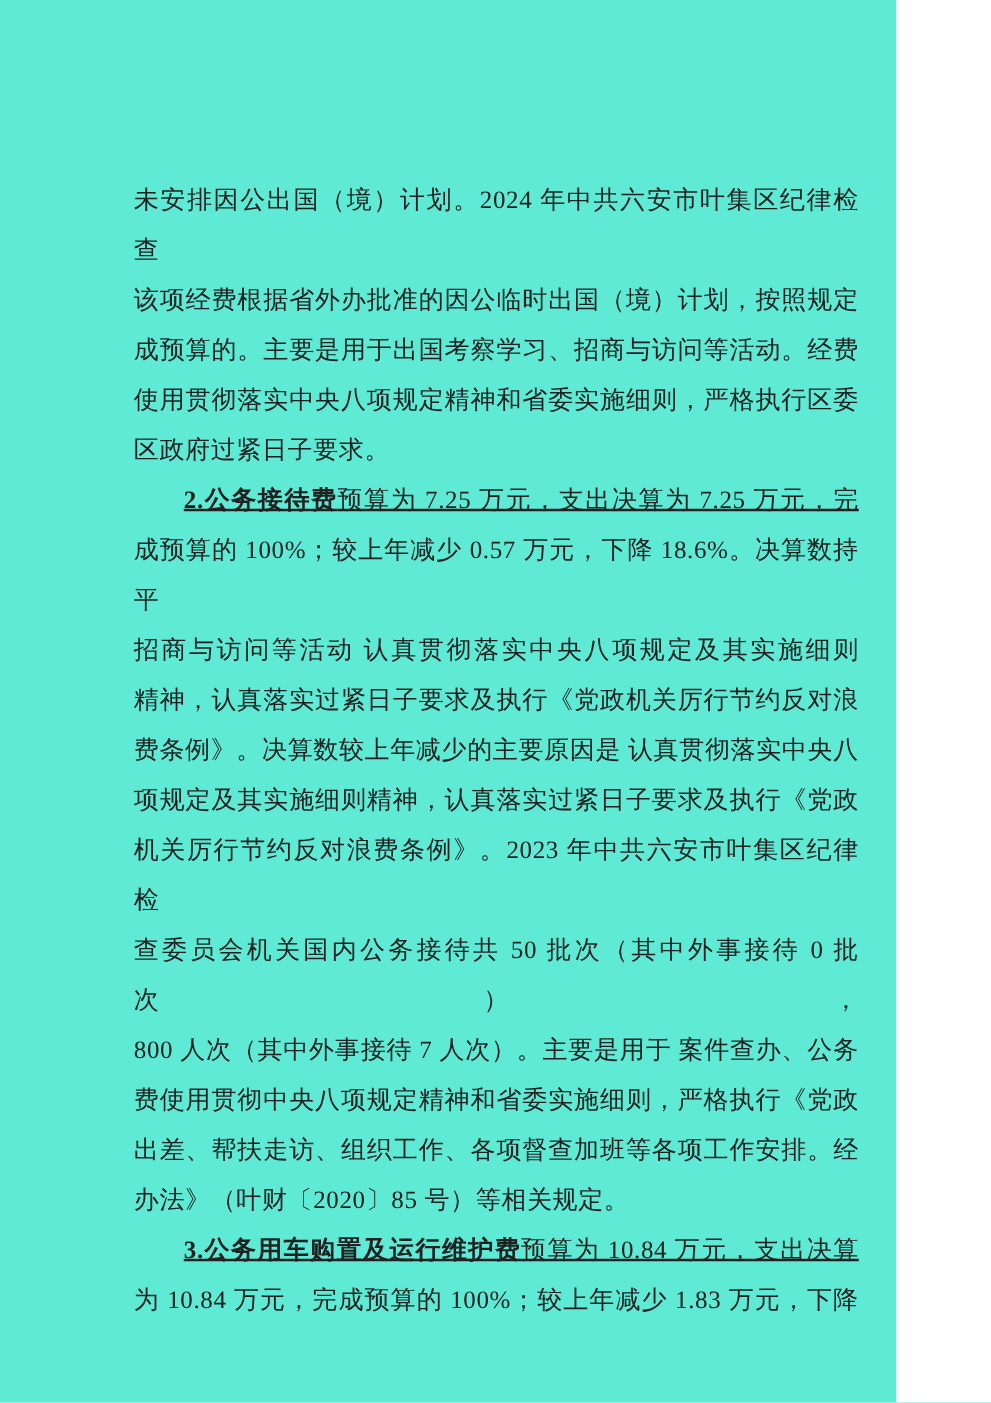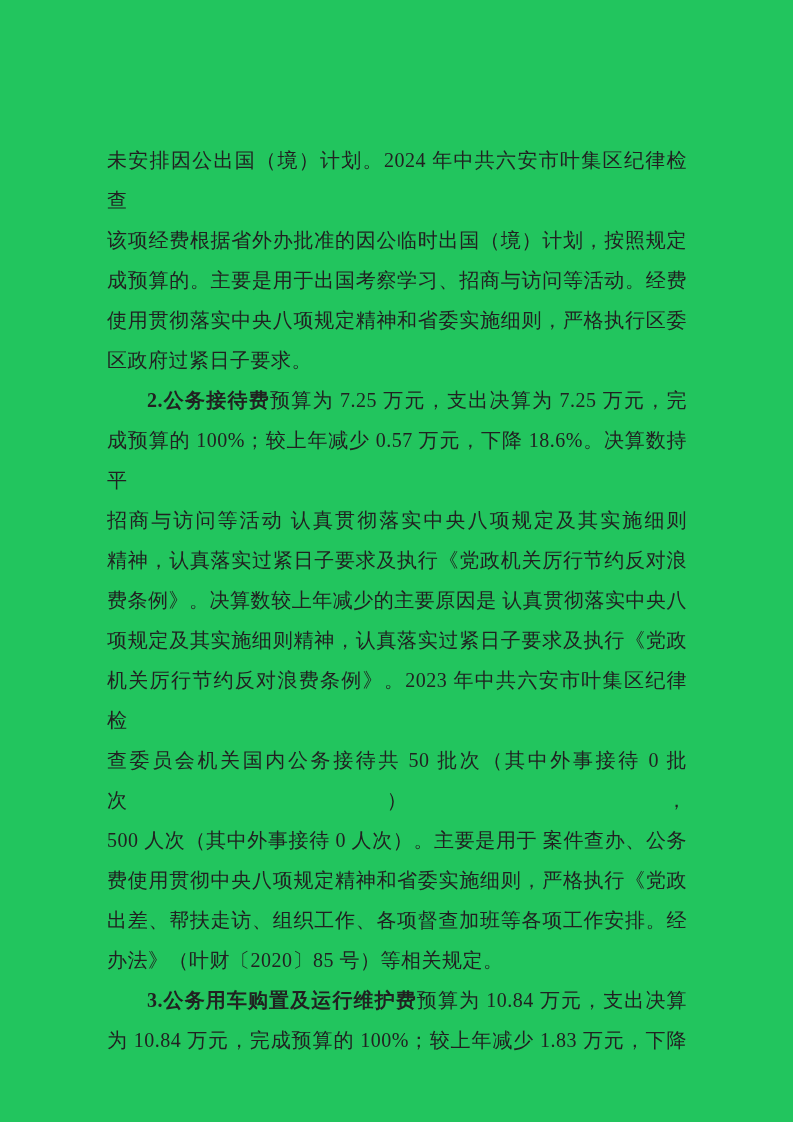--- a/index.html
+++ b/index.html
@@ -3,42 +3,42 @@
 <meta charset="utf-8">
 <style>
   html, body { margin: 0; padding: 0; }
   body {
     width: 793px; height: 1122px;
     background: #ffffff;
     font-family: "Liberation Serif", "DejaVu Serif", serif;
   }
   .page {
     position: relative;
-    width: 793px; height: 1122px;
-    background: #22c55e;
+    width: 717px; height: 1122px;
+    background: #5eead4;
     overflow: hidden;
     color: #212121;
   }
   .doc-body {
     position: absolute;
     left: 107px; top: 140px;
     width: 580px;
     font-size: 20px;
     line-height: 40px;
     letter-spacing: 0.5px;
   }
   .paragraph { margin: 0; }
   .line {
     text-align: justify;
     text-justify: inter-ideograph;
     white-space: normal;
   }
   .line.fill { text-align-last: justify; }
   .line.endline { text-align-last: left; }
-  .line.indent { text-indent: 2em; }
+  .line.indent { text-indent: 2em; text-decoration: underline; }
   .line b { font-weight: bold; }
 </style>
 </head>
 <body>
 
 <div class="page">
   <div class="doc-body" style="color: rgb(33, 33, 33);">
       <div class="paragraph">
         <div class="line fill">未安排因公出国（境）计划。2024 年中共六安市叶集区纪律检查</div>
         <div class="line fill">该项经费根据省外办批准的因公临时出国（境）计划，按照规定</div>
@@ -48,21 +48,21 @@
       </div>
       <div class="paragraph">
         <div class="line fill indent"><b>2.公务接待费</b>预算为 7.25 万元，支出决算为 7.25 万元，完</div>
         <div class="line fill">成预算的 100%；较上年减少 0.57 万元，下降 18.6%。决算数持平</div>
         <div class="line fill">招商与访问等活动 认真贯彻落实中央八项规定及其实施细则</div>
         <div class="line fill">精神，认真落实过紧日子要求及执行《党政机关厉行节约反对浪</div>
         <div class="line fill">费条例》。决算数较上年减少的主要原因是 认真贯彻落实中央八</div>
         <div class="line fill">项规定及其实施细则精神，认真落实过紧日子要求及执行《党政</div>
         <div class="line fill">机关厉行节约反对浪费条例》。2023 年中共六安市叶集区纪律检</div>
         <div class="line fill">查委员会机关国内公务接待共 50 批次（其中外事接待 0 批次），</div>
-        <div class="line fill">500 人次（其中外事接待 0 人次）。主要是用于 案件查办、公务</div>
+        <div class="line fill">800 人次（其中外事接待 7 人次）。主要是用于 案件查办、公务</div>
         <div class="line fill">费使用贯彻中央八项规定精神和省委实施细则，严格执行《党政</div>
         <div class="line fill">出差、帮扶走访、组织工作、各项督查加班等各项工作安排。经</div>
         <div class="line endline">办法》（叶财〔2020〕85 号）等相关规定。</div>
       </div>
       <div class="paragraph">
         <div class="line fill indent"><b>3.公务用车购置及运行维护费</b>预算为 10.84 万元，支出决算</div>
         <div class="line fill">为 10.84 万元，完成预算的 100%；较上年减少 1.83 万元，下降</div>
       </div>
     </div>
 </div>

